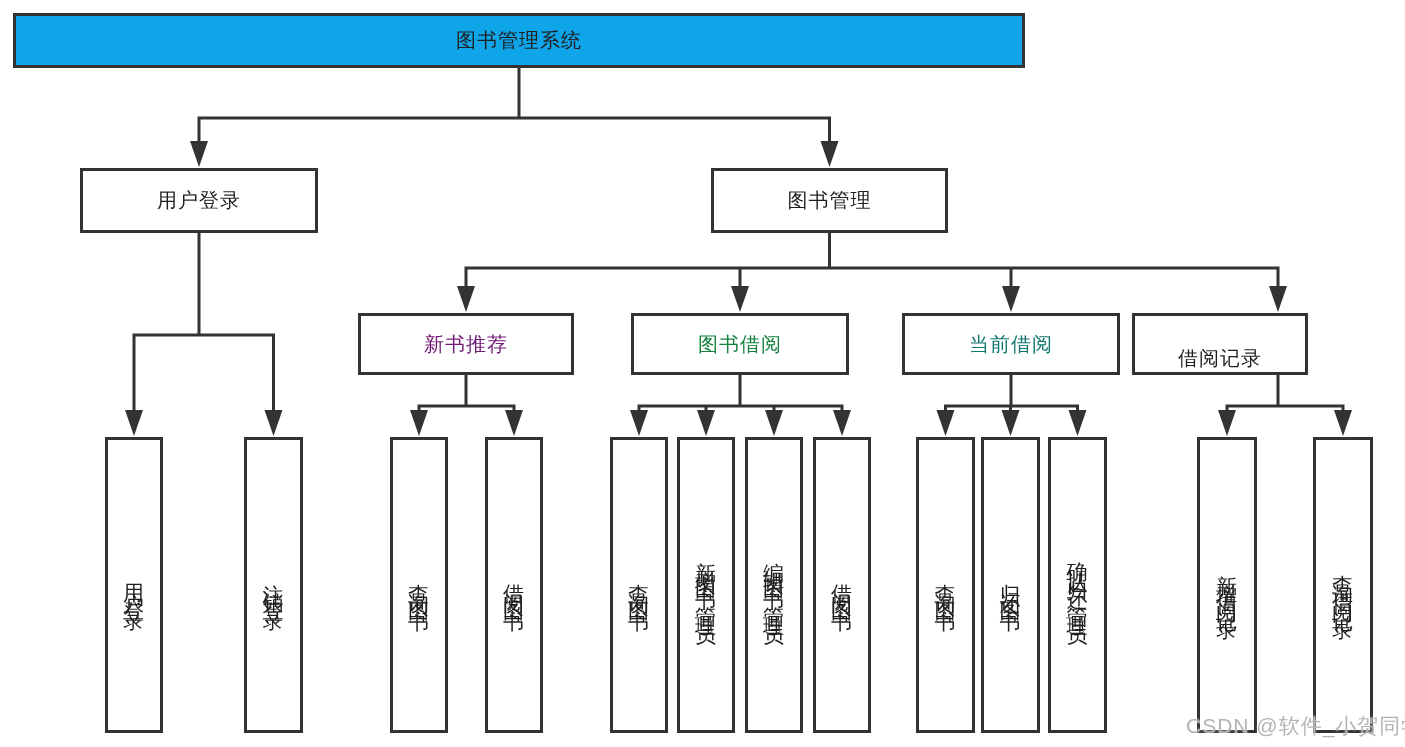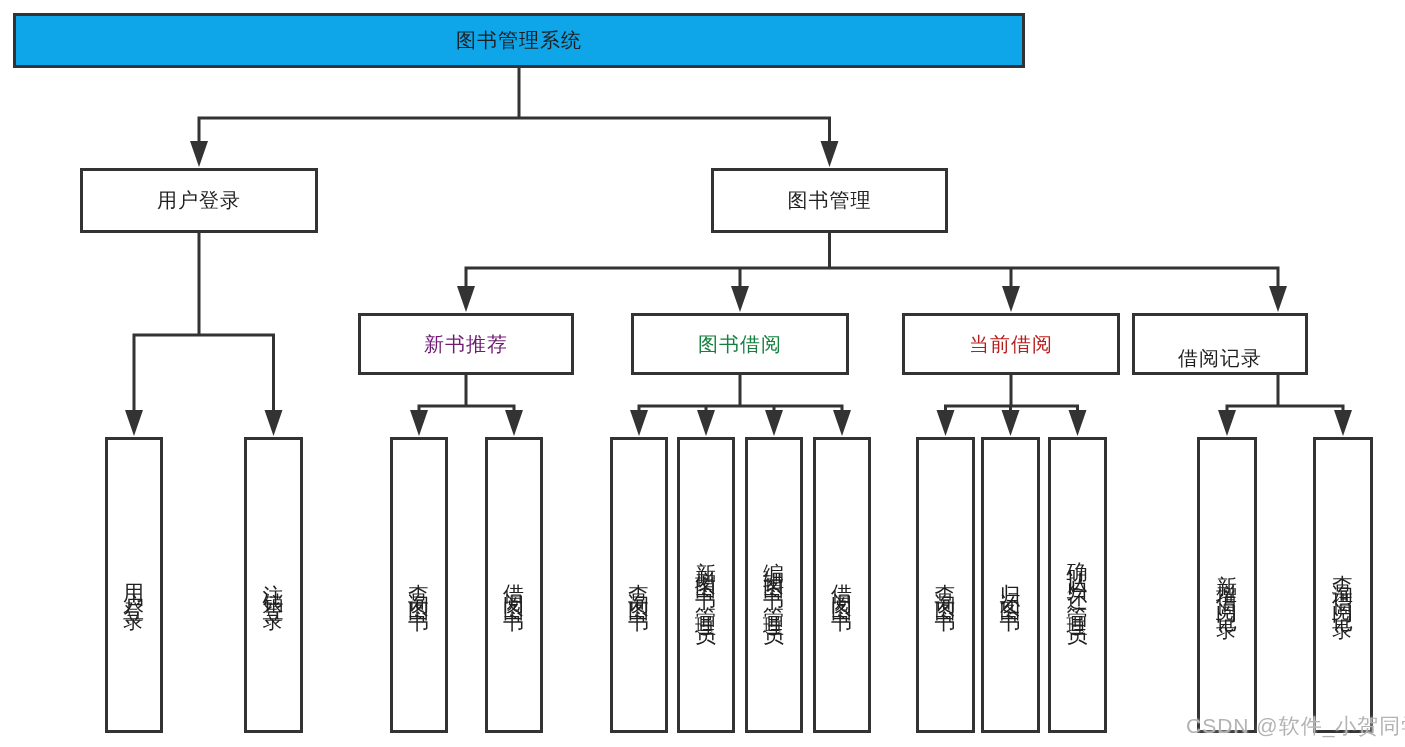--- a/index.html
+++ b/index.html
@@ -79,21 +79,21 @@
       <div class="node h" style="left: 711px; top: 168px; width: 237px; height: 65px; border-color: rgb(51, 51, 51); background: rgb(255, 255, 255);">
         <span class="lbl" style="color: rgb(31, 31, 31);">图书管理</span>
       </div>
       <div class="node h" style="left: 358px; top: 313px; width: 216px; height: 62px; border-color: rgb(51, 51, 51); background: rgb(255, 255, 255);">
         <span class="lbl" style="color: #701a75;">新书推荐</span>
       </div>
       <div class="node h" style="left: 631px; top: 313px; width: 218px; height: 62px; border-color: rgb(51, 51, 51); background: rgb(255, 255, 255);">
         <span class="lbl" style="color: #15803d;">图书借阅</span>
       </div>
       <div class="node h" style="left: 902px; top: 313px; width: 218px; height: 62px; border-color: rgb(51, 51, 51); background: rgb(255, 255, 255);">
-        <span class="lbl" style="color: #b91c1c;">当前借阅</span>
+        <span class="lbl" style="color: #0f766e;">当前借阅</span>
       </div>
       <div class="node h" style="left: 1132px; top: 313px; width: 176px; height: 62px; border-color: rgb(51, 51, 51); background: rgb(255, 255, 255); align-items: flex-end;">
         <span class="lbl" style="color: rgb(31, 31, 31);">借阅记录</span>
       </div>
       <div class="node v" style="left: 105px; top: 437px; width: 58px; height: 296px; border-color: rgb(51, 51, 51); background: rgb(255, 255, 255);">
         <span class="lbl" style="color: rgb(31, 31, 31);">用户登录</span>
       </div>
       <div class="node v" style="left: 244px; top: 437px; width: 59px; height: 296px; border-color: rgb(51, 51, 51); background: rgb(255, 255, 255);">
         <span class="lbl" style="color: rgb(31, 31, 31);">注销登录</span>
       </div>

